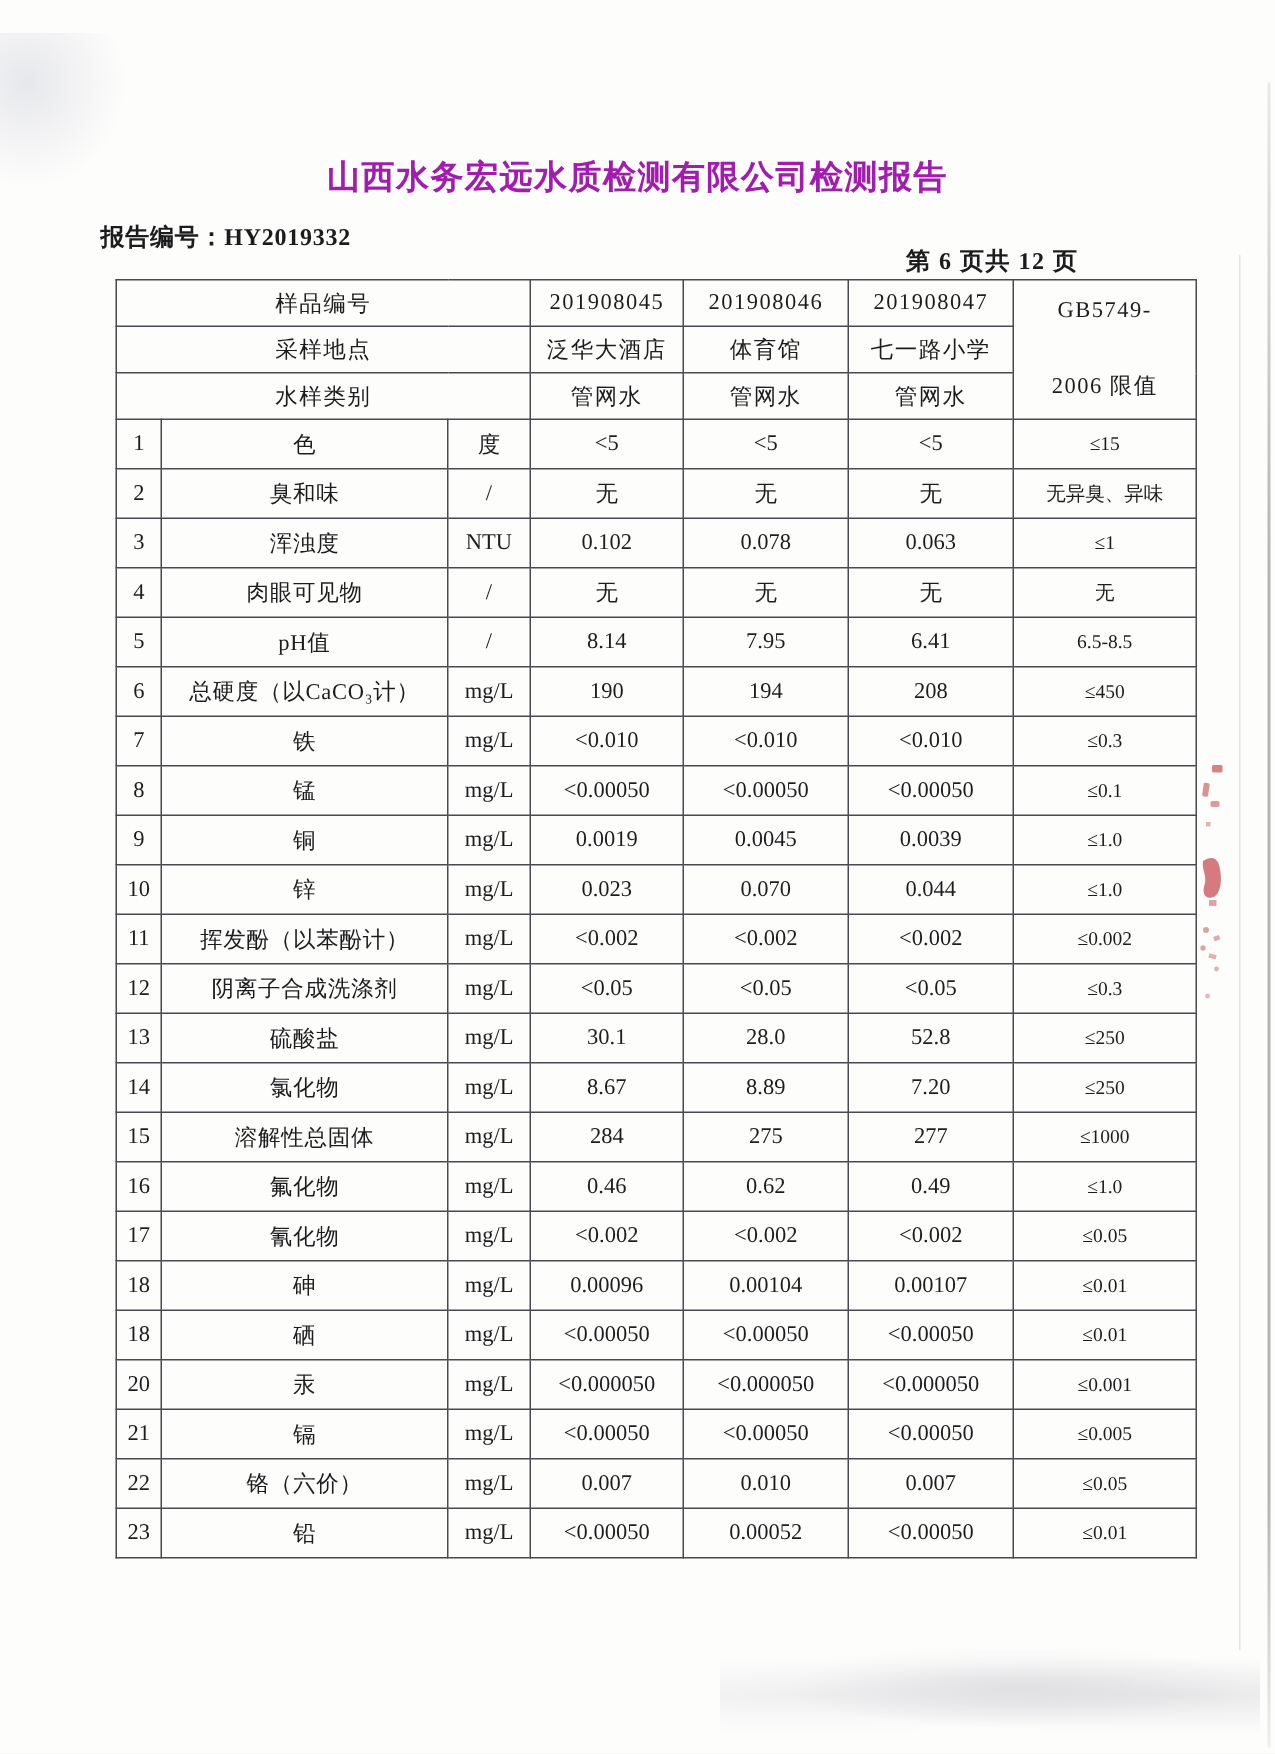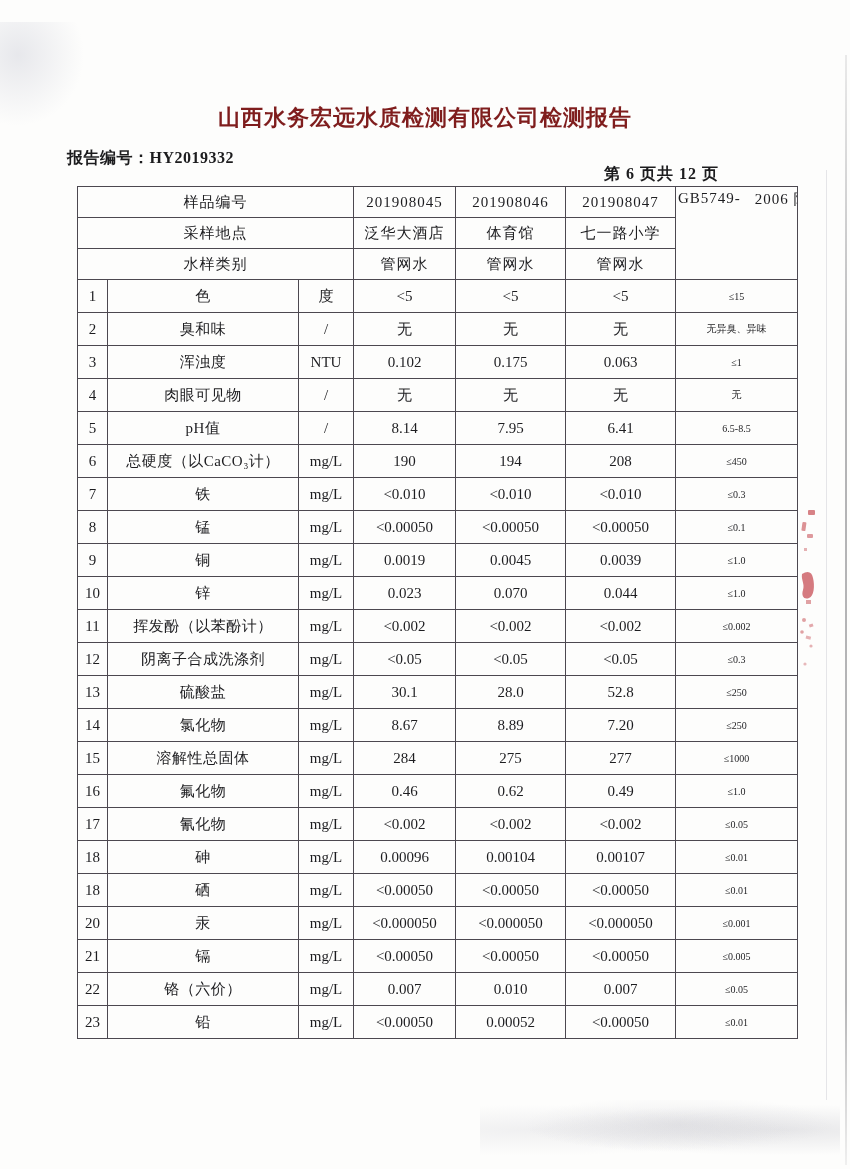--- a/index.html
+++ b/index.html
@@ -33,21 +33,21 @@
   .edge-line-faint{
     position:absolute;left:826px;top:170px;width:1px;height:930px;
     background:rgba(160,160,170,.25);
   }
 
   .doc-title{
     position:absolute;left:0;top:103px;width:850px;
     text-align:center;
     font-family:"Liberation Sans","DejaVu Sans",sans-serif;
     font-weight:bold;font-size:22px;letter-spacing:1px;
-    color:#7f1d1d;
+    color:#a21caf;
   }
   .meta-row{position:absolute;left:0;top:148px;width:850px;height:24px;font-size:16px;}
   .report-no{position:absolute;left:67px;top:0;font-weight:600;letter-spacing:.5px;}
   .page-indicator{position:absolute;right:131px;top:16px;font-weight:600;letter-spacing:1px;}
 
   table.report{
     position:absolute;left:77px;top:186px;
     width:720px;
     border-collapse:collapse;
     table-layout:fixed;
@@ -58,24 +58,24 @@
     text-align:center;
     vertical-align:middle;
     padding:0 2px;
     height:32px;
     white-space:nowrap;
     overflow:hidden;
     color:#1d1d20;
   }
   table.report thead td{height:30px;letter-spacing:1px;}
   td.name-cell{text-align:left;padding-left:10px;letter-spacing:.5px;}
-  td.limit-cell{font-size:10px;margin-left:48px;}
+  td.limit-cell{font-size:13px;margin-left:48px;}
   td.limit-head{font-size:15px;letter-spacing:.5px;}
   .limit-head-inner{
-    display:flex;flex-direction:row;justify-content:space-around;
+    display:flex;flex-direction:column;justify-content:space-around;
     height:86px;
     gap:14px;
   }
   .stamp{position:absolute;left:792px;top:508px;width:30px;height:165px;filter:blur(.5px);opacity:.8;}
 </style>
 </head>
 <body>
 
 <div class="page">
 
@@ -144,21 +144,21 @@
           <td>无</td>
           <td>无</td>
           <td>无</td>
           <td class="limit-cell">无异臭、异味</td>
         </tr>
         <tr>
           <td>3</td>
           <td class="name-cell">浑浊度</td>
           <td>NTU</td>
           <td>0.102</td>
-          <td>0.175</td>
+          <td>0.078</td>
           <td>0.063</td>
           <td class="limit-cell">≤1</td>
         </tr>
         <tr>
           <td>4</td>
           <td class="name-cell">肉眼可见物</td>
           <td>/</td>
           <td>无</td>
           <td>无</td>
           <td>无</td>

